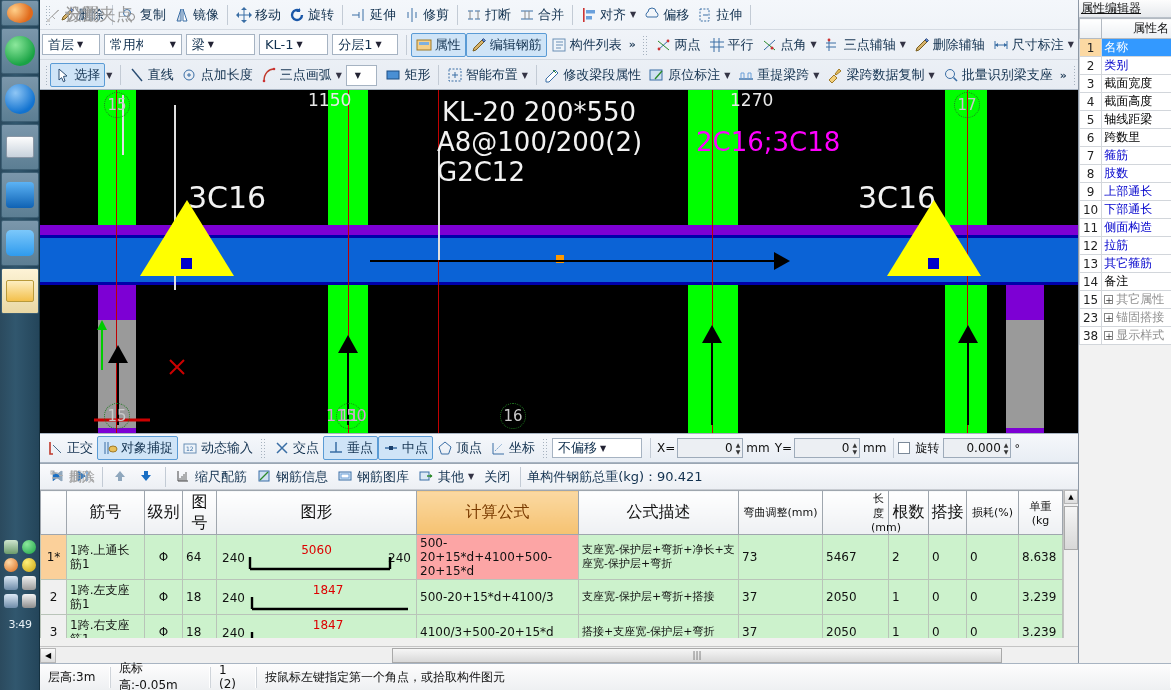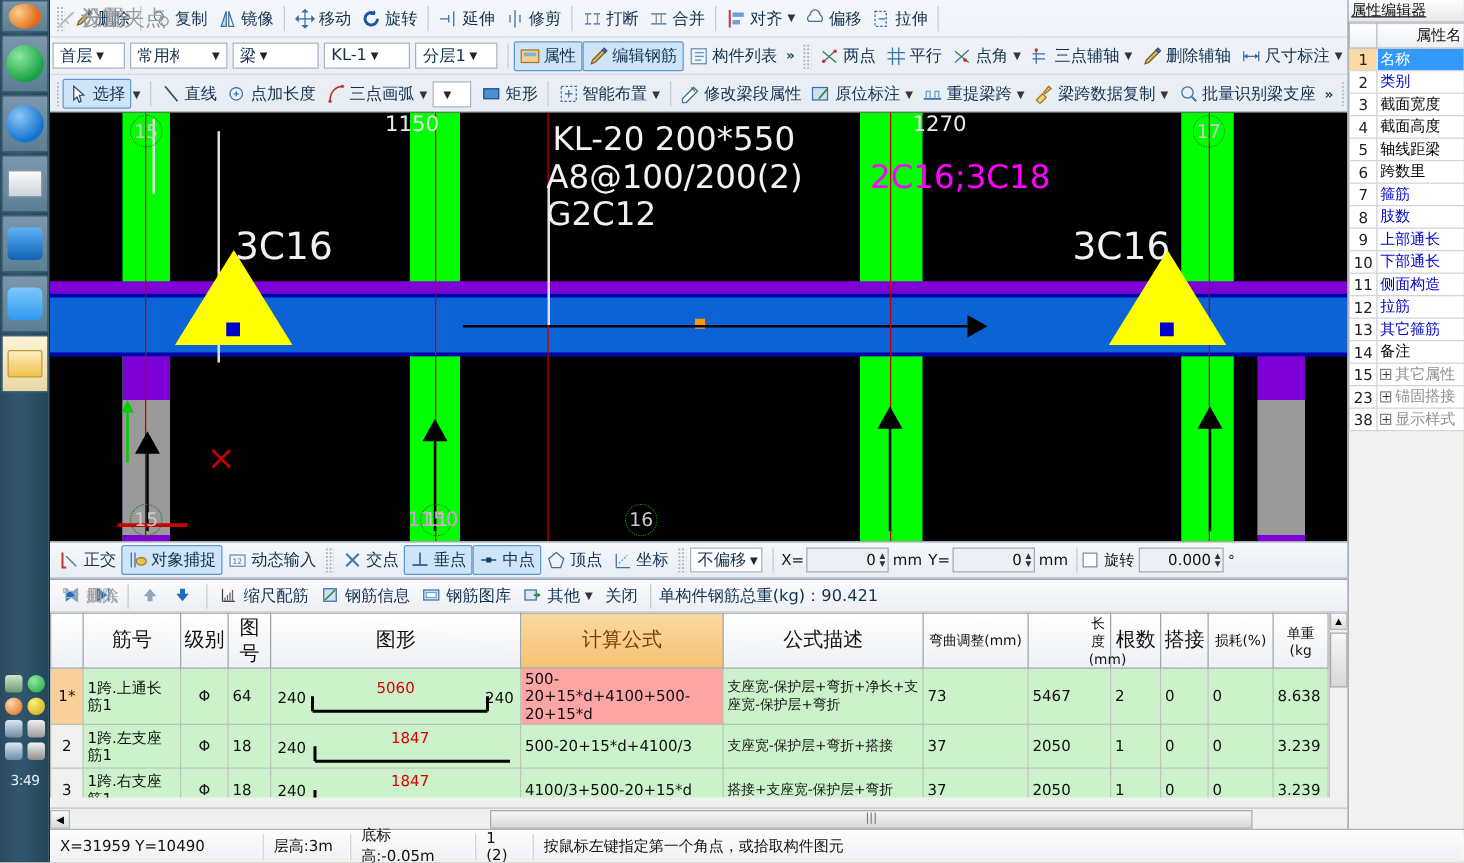--- a/index.html
+++ b/index.html
@@ -774,21 +774,21 @@
   <span class="titem">
     <span class="ic">
           <svg width="16" height="16" viewBox="0 0 16 16">
             <path d="M3 14V3M3 14h11" stroke="#3a6ea5"></path>
             <path d="M5 11l7-7" stroke="#7aa3cc" stroke-dasharray="2 1"></path>
           </svg>
         </span>
     <span>坐标</span>
   </span>
   <span class="grip"></span>
-  <span class="combo" style="width:58px;height:20px;">
+  <span class="combo" style="width:90px;height:20px;">
     <span>不偏移</span>
     <span class="ar">▼</span>
   </span>
   <span class="vsep"></span>
   <span style="font-size:12px;color:#111;margin:0 2px;">X=</span>
   <span class="spin">
     <span>0</span>
     <span class="spbtns">
           <i>▲</i>
           <i>▼</i>
@@ -1064,21 +1064,20 @@
   </div>
 
   <div id="hscroll">
     <div style="width:16px;height:15px;border:1px solid #b6b6b6;background:linear-gradient(#fafafa,#dcdcdc);font-size:8px;text-align:center;line-height:13px;">◀</div>
     <div style="width:336px;height:15px;background:#efefef;"></div>
     <div class="sb-thumb" style="width:610px;height:15px;text-align:center;font-size:9px;line-height:13px;color:#666;">|||</div>
   </div>
 </div>
 
 <div id="statusbar">
-  <span class="sb-cell" style="width:170px;">X=31959  Y=10490</span>
   <span class="sb-cell" style="width:70px;">层高:3m</span>
   <span class="sb-cell" style="width:100px;">底标高:-0.05m</span>
   <span class="sb-cell" style="width:46px;">1 (2)</span>
   <span class="sb-cell" style="flex:1;">按鼠标左键指定第一个角点，或拾取构件图元</span>
 </div>
 
 <div id="propedit">
   <div id="pe-title">属性编辑器</div>
   <table class="pgrid">
     <colgroup>

